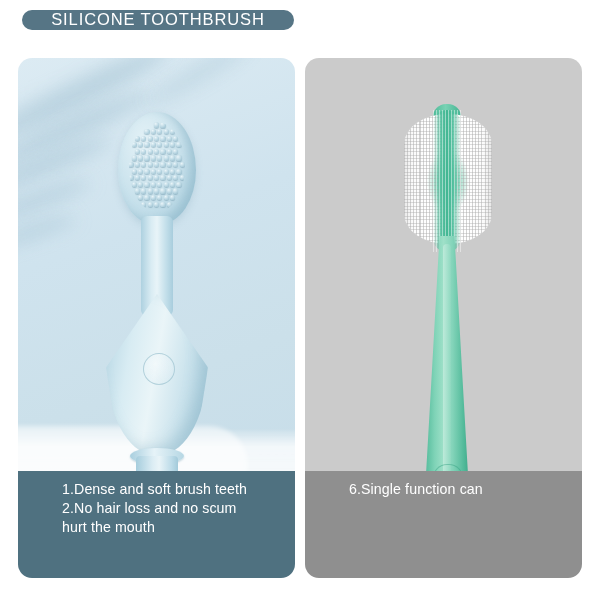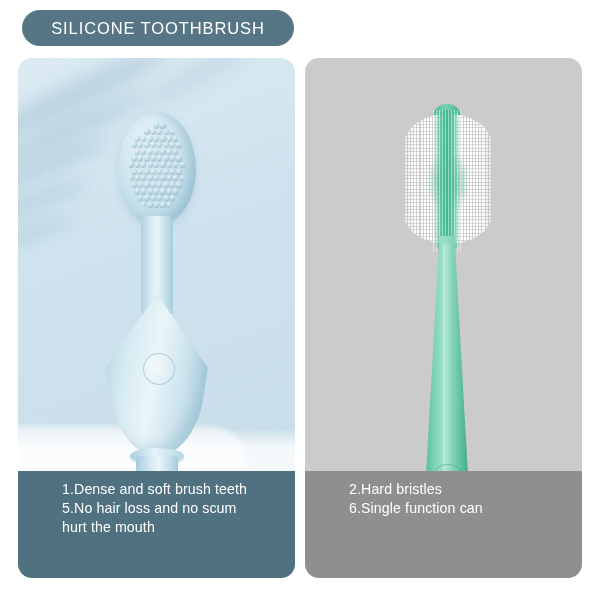--- a/index.html
+++ b/index.html
@@ -14,24 +14,23 @@
   }
 
   
   .header-row {
     position: absolute;
     top: 10px; left: 0;
     width: 600px; height: 38px;
   }
   .pill {
     position: absolute;
-    height: 36px;
+    height: 20px;
     border-radius: 18px;
     display: flex;
-    align-items: center;
     justify-content: center;
     color: #ffffff;
     font-size: 16.5px;
     letter-spacing: 0.9px;
     white-space: nowrap;
     box-sizing: border-box;
   }
   .pill-left  { left: 22px;  width: 272px; background: #567585; }
   .pill-right { left: 313px; width: 271px; background: #9b9b9b; }
 
@@ -367,21 +366,21 @@
     <div class="badge badge-check">
       <svg viewBox="0 0 100 100" width="66" height="66">
         <path d="M88 44 a40 40 0 1 1 -16 -28" fill="none" stroke="#3f9b33" stroke-width="9" stroke-linecap="round"></path>
         <path d="M26 48 L45 70 L86 18" fill="none" stroke="#3f9b33" stroke-width="11" stroke-linecap="round" stroke-linejoin="round"></path>
       </svg>
     </div>
   </div>
 
   <div class="textblock tb-left">
     <div>1.Dense and soft brush teeth</div>
-    <div>5.No hair loss and no scum</div>
+    <div>2.No hair loss and no scum</div>
     <div>hurt the mouth</div>
   </div>
 </div>
 
 <div class="panel panel-right">
 
   <div class="photo photo-right">
     <div class="ord">
       <div class="ord-tip"></div>
       <div class="ord-bristles"></div>
@@ -396,16 +395,15 @@
         <path d="M84 30 a40 40 0 1 1 -20 -16" fill="none" stroke="#e01b1b" stroke-width="9" stroke-linecap="round"></path>
         <path d="M20 20 a42 42 0 0 1 24 -8" fill="none" stroke="#e01b1b" stroke-width="5" stroke-linecap="round" opacity=".85"></path>
         <path d="M30 28 L72 74" fill="none" stroke="#e01b1b" stroke-width="11" stroke-linecap="round"></path>
         <path d="M74 26 L28 72" fill="none" stroke="#e01b1b" stroke-width="11" stroke-linecap="round"></path>
         <path d="M66 22 L34 56" fill="none" stroke="#e01b1b" stroke-width="3" stroke-linecap="round" opacity=".7"></path>
       </svg>
     </div>
   </div>
 
   <div class="textblock tb-right">
-    <div>2.Hard bristles</div>
     <div>6.Single function can</div>
   </div>
 </div>
 
 </body></html>

